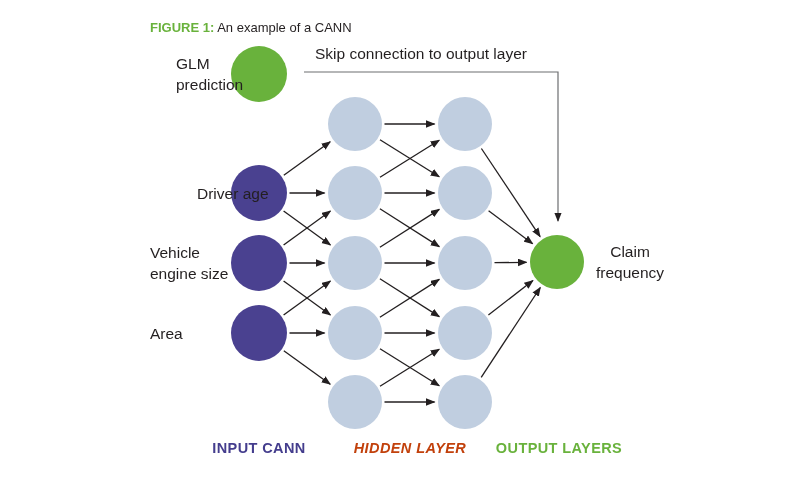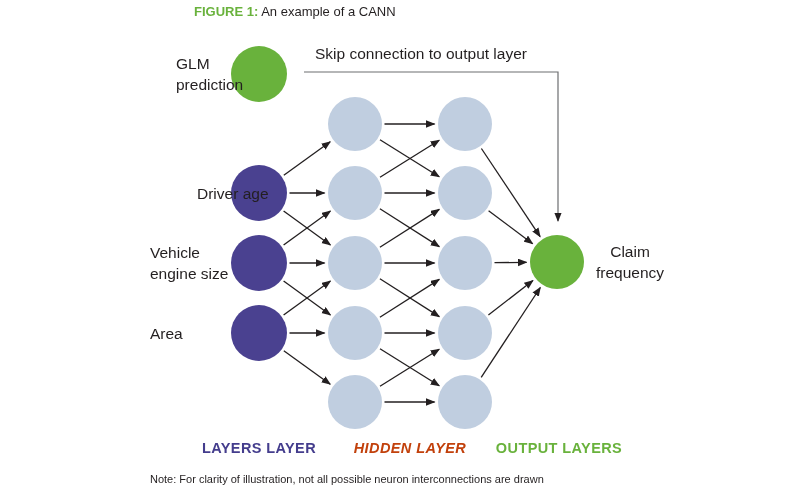--- a/index.html
+++ b/index.html
@@ -4,21 +4,21 @@
 <style>
   html,body{margin:0;padding:0;}
   body{
     width:800px;height:500px;background:#ffffff;overflow:hidden;
     font-family:"Liberation Sans","DejaVu Sans",sans-serif;
     -webkit-font-smoothing:antialiased;
   }
   .stage{position:relative;width:800px;height:500px;background:#ffffff;}
   #net{position:absolute;left:0;top:0;}
 
-  .title{position:absolute;left:150px;top:4px;font-size:13px;line-height:16px;color:#231f20;margin-left:44px;}
+  .title{position:absolute;left:150px;top:20px;font-size:13px;line-height:16px;color:#231f20;}
   .fig-num{font-weight:bold;color:#69b23c;}
   .fig-cap{font-weight:normal;color:#231f20;}
 
   .lbl{position:absolute;font-size:15.5px;line-height:21px;color:#231f20;}
   .lbl.glm{left:150px;top:53px;width:84px;margin-left:26px;}
   .lbl.skip{left:315px;top:43px;white-space:nowrap;}
   .lbl.driver{left:150px;top:183px;white-space:nowrap;margin-left:47px;}
   .lbl.vehicle{left:150px;top:242px;width:100px;}
   .lbl.area{left:150px;top:323px;white-space:nowrap;}
   .lbl.claim{left:589px;top:241px;width:82px;text-align:center;}
@@ -96,18 +96,17 @@
       </g>
   </svg>
 
   <div class="lbl glm">GLM prediction</div>
   <div class="lbl skip">Skip connection to output layer</div>
   <div class="lbl driver">Driver age</div>
   <div class="lbl vehicle">Vehicle engine size</div>
   <div class="lbl area">Area</div>
   <div class="lbl claim">Claim frequency</div>
 
-  <div class="layer-lbl input">LAYERS LAYER</div>
+  <div class="layer-lbl input">INPUT CANN</div>
   <div class="layer-lbl hidden">HIDDEN LAYER</div>
   <div class="layer-lbl output">OUTPUT LAYERS</div>
 
-  <div class="note">Note: For clarity of illustration, not all possible neuron interconnections are drawn</div>
 </div>
 
 </body></html>

